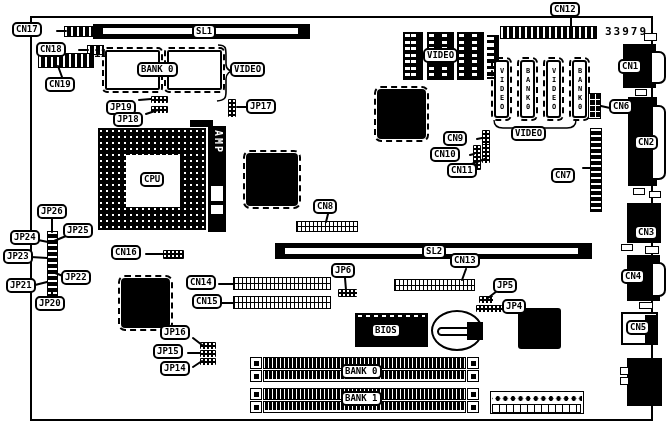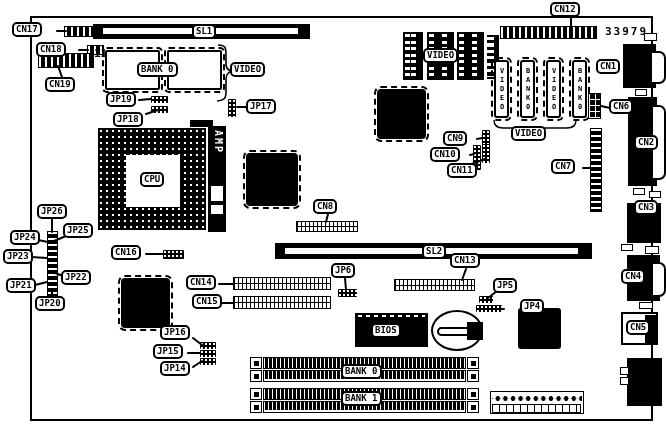--- a/index.html
+++ b/index.html
@@ -184,35 +184,35 @@
   <div class="black" style="left:627px;top:358px;width:35px;height:48px"></div>
   <div class="tab" style="left:620px;top:367px;width:9px;height:8px"></div>
   <div class="tab" style="left:620px;top:377px;width:9px;height:8px"></div>
 
   <div class="lbl" style="left:12px;top:22px">CN17</div>
   <div class="lbl" style="left:36px;top:42px">CN18</div>
   <div class="lbl" style="left:45px;top:77px">CN19</div>
   <div class="lbl" style="left:192px;top:24px">SL1</div>
   <div class="lbl" style="left:137px;top:62px">BANK 0</div>
   <div class="lbl" style="left:230px;top:62px">VIDEO</div>
-  <div class="lbl" style="left:106px;top:92px">JP19</div>
+  <div class="lbl" style="left:106px;top:100px">JP19</div>
   <div class="lbl" style="left:113px;top:112px">JP18</div>
   <div class="lbl" style="left:246px;top:99px">JP17</div>
   <div class="lbl" style="left:140px;top:172px">CPU</div>
   <div class="lbl" style="left:550px;top:2px">CN12</div>
   <div class="lbl" style="left:423px;top:48px">VIDEO</div>
   <div class="lbl" style="left:511px;top:126px">VIDEO</div>
   <div class="lbl" style="left:443px;top:131px">CN9</div>
   <div class="lbl" style="left:430px;top:147px">CN10</div>
   <div class="lbl" style="left:447px;top:163px">CN11</div>
   <div class="lbl" style="left:609px;top:99px">CN6</div>
-  <div class="lbl" style="left:551px;top:159px">CN7</div>
-  <div class="lbl" style="left:596px;top:59px">CN1</div>
+  <div class="lbl" style="left:551px;top:168px">CN7</div>
+  <div class="lbl" style="left:618px;top:59px">CN1</div>
   <div class="lbl" style="left:634px;top:135px">CN2</div>
-  <div class="lbl" style="left:634px;top:200px">CN3</div>
+  <div class="lbl" style="left:634px;top:225px">CN3</div>
   <div class="lbl" style="left:621px;top:269px">CN4</div>
   <div class="lbl" style="left:626px;top:320px">CN5</div>
   <div class="lbl" style="left:313px;top:199px">CN8</div>
   <div class="lbl" style="left:422px;top:244px">SL2</div>
   <div class="lbl" style="left:450px;top:253px">CN13</div>
   <div class="lbl" style="left:331px;top:263px">JP6</div>
   <div class="lbl" style="left:111px;top:245px">CN16</div>
   <div class="lbl" style="left:186px;top:275px">CN14</div>
   <div class="lbl" style="left:192px;top:294px">CN15</div>
   <div class="lbl" style="left:37px;top:204px">JP26</div>
@@ -220,17 +220,17 @@
   <div class="lbl" style="left:63px;top:223px">JP25</div>
   <div class="lbl" style="left:3px;top:249px">JP23</div>
   <div class="lbl" style="left:61px;top:270px">JP22</div>
   <div class="lbl" style="left:6px;top:278px">JP21</div>
   <div class="lbl" style="left:35px;top:296px">JP20</div>
   <div class="lbl" style="left:160px;top:325px">JP16</div>
   <div class="lbl" style="left:153px;top:344px">JP15</div>
   <div class="lbl" style="left:160px;top:361px">JP14</div>
   <div class="lbl" style="left:371px;top:323px">BIOS</div>
   <div class="lbl" style="left:493px;top:278px">JP5</div>
-  <div class="lbl" style="left:520px;top:299px">JP4</div>
+  <div class="lbl" style="left:502px;top:299px">JP4</div>
   <div class="lbl" style="left:341px;top:364px">BANK 0</div>
   <div class="lbl" style="left:341px;top:391px">BANK 1</div>
 
 </div>
 
 </body></html>

